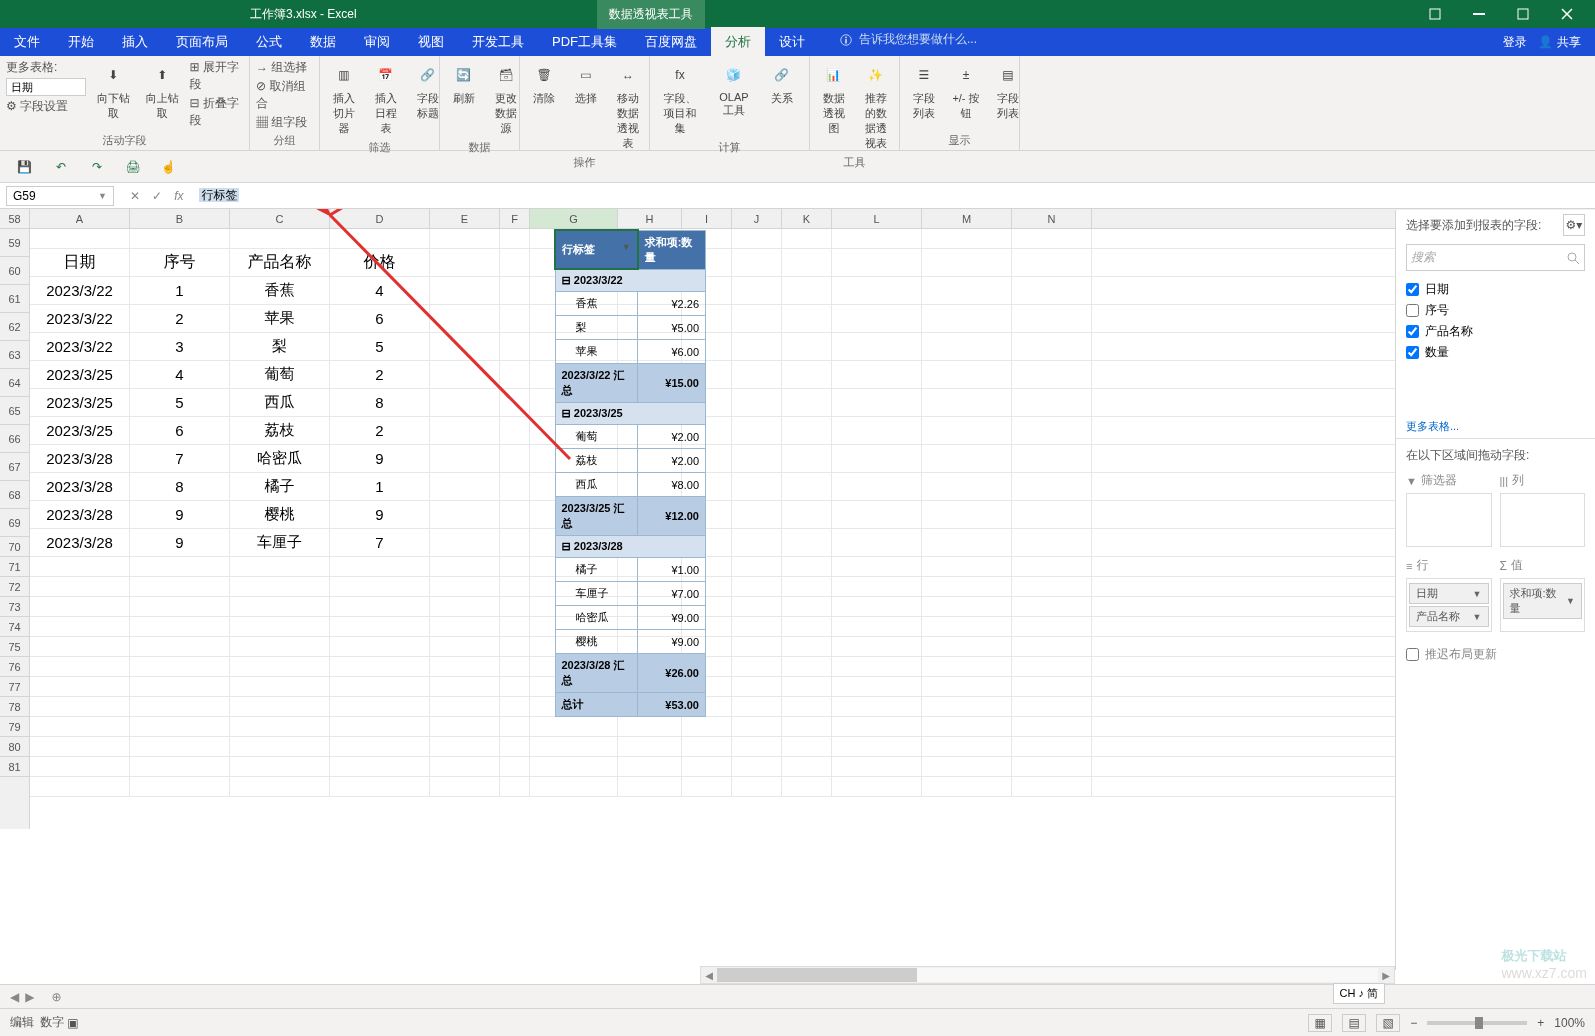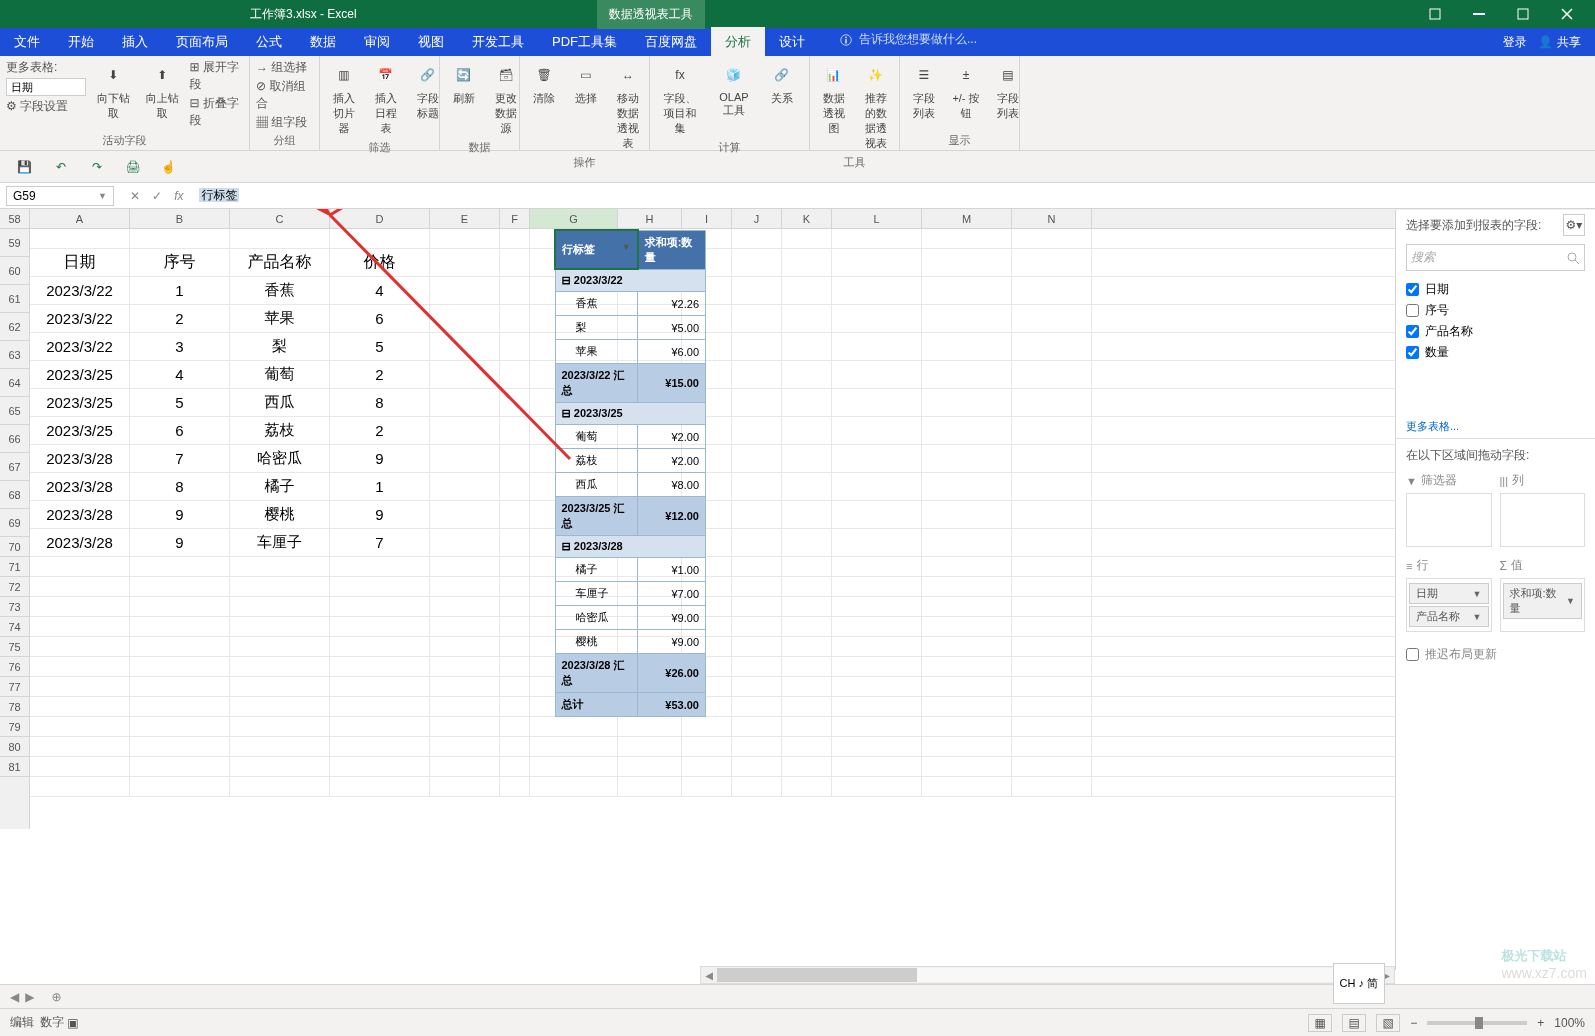--- a/index.html
+++ b/index.html
@@ -86,21 +86,21 @@
 .viewbtn{width:24px;height:18px;border:1px solid #ccc;display:flex;align-items:center;justify-content:center}
 .zoom-slider{width:100px;height:4px;background:#ccc;position:relative}
 .zoom-slider .thumb{position:absolute;width:8px;height:12px;background:#888;top:-4px;left:48px}
 .hscroll{position:absolute;bottom:52px;left:700px;right:200px;height:18px;background:#f0f0f0;border:1px solid #ddd;display:flex;align-items:center}
 .hscroll .sbtn{width:16px;text-align:center;color:#888;font-size:10px}
 .hscroll .strack{flex:1;background:#f8f8f8;height:14px;position:relative}
 .hscroll .sthumb{position:absolute;left:0;width:200px;height:14px;background:#cdcdcd}
 .watermark{position:absolute;right:8px;bottom:55px;opacity:.35;pointer-events:none}
 .watermark .wm1{color:#4aa;font-size:13px;font-weight:bold}
 .watermark .wm2{color:#999;font-size:14px}
-.ime{position:absolute;right:210px;bottom:32px;background:#fff;border:1px solid #ccc;padding:12px 6px;font-size:11px}
+.ime{position:absolute;right:210px;bottom:32px;background:#fff;border:1px solid #ccc;padding:2px 6px;font-size:11px}
 </style>
 </head>
 <body>
 
 <div class="titlebar">
   <div class="tt-left">
     <span class="fname">工作簿3.xlsx - Excel</span>
     <span class="pvtool">数据透视表工具</span>
   </div>
   <div class="tt-right">

